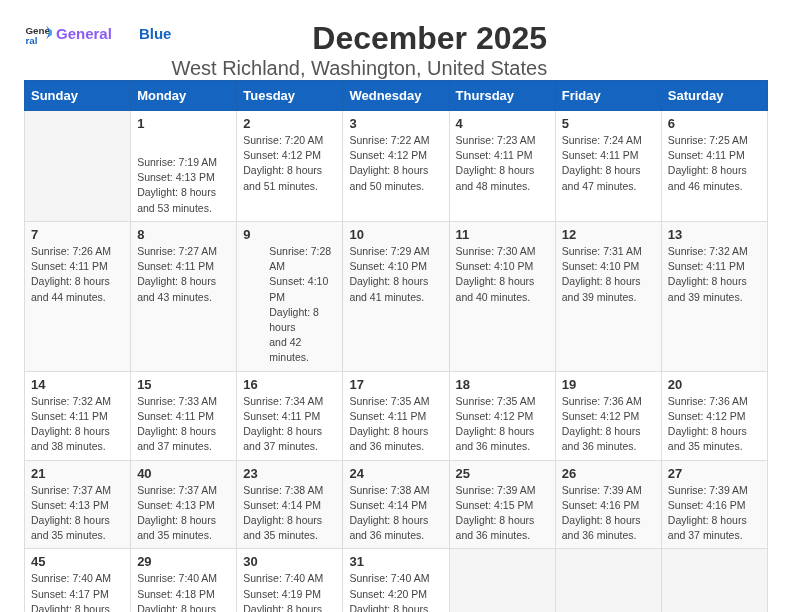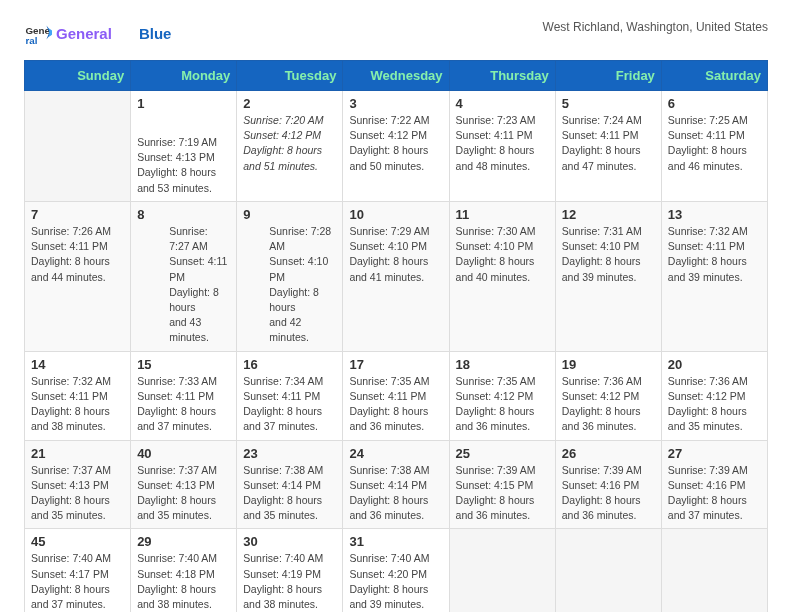--- a/index.html
+++ b/index.html
@@ -5,56 +5,55 @@
     * { box-sizing: border-box; margin: 0; padding: 0; }
     body {
       font-family: Arial, sans-serif;
       background: #fff;
       width: 792px;
       min-height: 612px;
       padding: 20px 24px;
     }
     .header-area {
       display: flex;
-      justify-content: space-between;
+      justify-content: flex-start;
       align-items: flex-start;
-      margin-bottom: 12px;
     }
     .logo {
       display: flex;
       align-items: center;
       gap: 4px;
     }
     .logo-icon {
       width: 28px;
       height: 28px;
     }
     .title-area {
       text-align: right;
     }
     .month-title {
       font-size: 32px;
       font-weight: bold;
       color: #333;
     }
     .location-title {
-      font-size: 12px;
+      font-size: 20px;
       color: #555;
     }
     table {
       width: 100%;
       border-collapse: collapse;
       border: 1px solid #ccc;
     }
     thead tr th {
       background-color: #1565c0;
-      color: #86efac;
+      color: #ffffff;
       font-size: 13px;
       padding: 7px 6px;
-      text-align: right;
+      text-align: left;
       border: 1px solid #1a5fb0;
     }
     tbody tr td {
       vertical-align: top;
       border: 1px solid #ddd;
       padding: 5px 6px;
       width: calc(100% / 7);
       min-height: 80px;
       background: #fff;
     }
@@ -88,20 +87,21 @@
       <polygon points="32,8 40,18 32,28 36,18" fill="#1565c0"></polygon>
       <polygon points="36,12 44,18 36,24" fill="#42a5f5"></polygon>
     </svg>
     <div>
       <div style="font-size:15px; font-weight:bold; line-height:1.1;">
         <span style="color:#8b5cf6;">General</span><span style="color:#1565c0;padding-left:27px;">Blue</span>
       </div>
     </div>
   </div>
   <div class="title-area">
+    <div class="month-title">December 2025</div>
     <div class="location-title">West Richland, Washington, United States</div>
   </div>
 </div>
 
 <table>
   <thead>
     <tr id="thead-row">
         <th>Sunday</th>
         <th>Monday</th>
         <th>Tuesday</th>
@@ -116,21 +116,21 @@
         <td class="empty-cell"></td>
         <td>
           <span class="day-number">1</span>
           <div class="day-info" style="white-space: pre-line; margin-top: 24px;">Sunrise: 7:19 AM
 Sunset: 4:13 PM
 Daylight: 8 hours
 and 53 minutes.</div>
         </td>
         <td>
           <span class="day-number">2</span>
-          <div class="day-info" style="white-space: pre-line; font-style: italic;">Sunrise: 7:20 AM
+          <div class="day-info" style="white-space: pre-line;">Sunrise: 7:20 AM
 Sunset: 4:12 PM
 Daylight: 8 hours
 and 51 minutes.</div>
         </td>
         <td>
           <span class="day-number">3</span>
           <div class="day-info" style="white-space: pre-line;">Sunrise: 7:22 AM
 Sunset: 4:12 PM
 Daylight: 8 hours
 and 50 minutes.</div>
@@ -160,21 +160,21 @@
       <tr>
         <td>
           <span class="day-number">7</span>
           <div class="day-info" style="white-space: pre-line;">Sunrise: 7:26 AM
 Sunset: 4:11 PM
 Daylight: 8 hours
 and 44 minutes.</div>
         </td>
         <td>
           <span class="day-number">8</span>
-          <div class="day-info" style="white-space: pre-line; margin-left: 32px;">Sunrise: 7:27 AM
+          <div class="day-info" style="white-space: pre-line;">Sunrise: 7:27 AM
 Sunset: 4:11 PM
 Daylight: 8 hours
 and 43 minutes.</div>
         </td>
         <td>
           <span class="day-number">9</span>
           <div class="day-info" style="white-space: pre-line; margin-left: 26px;">Sunrise: 7:28 AM
 Sunset: 4:10 PM
 Daylight: 8 hours
 and 42 minutes.</div>

